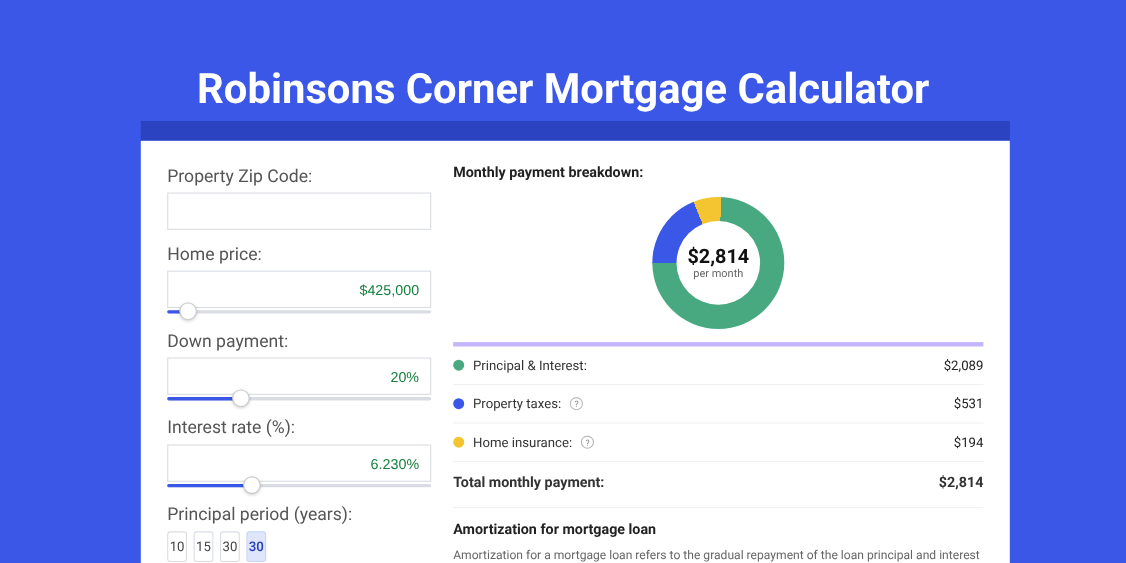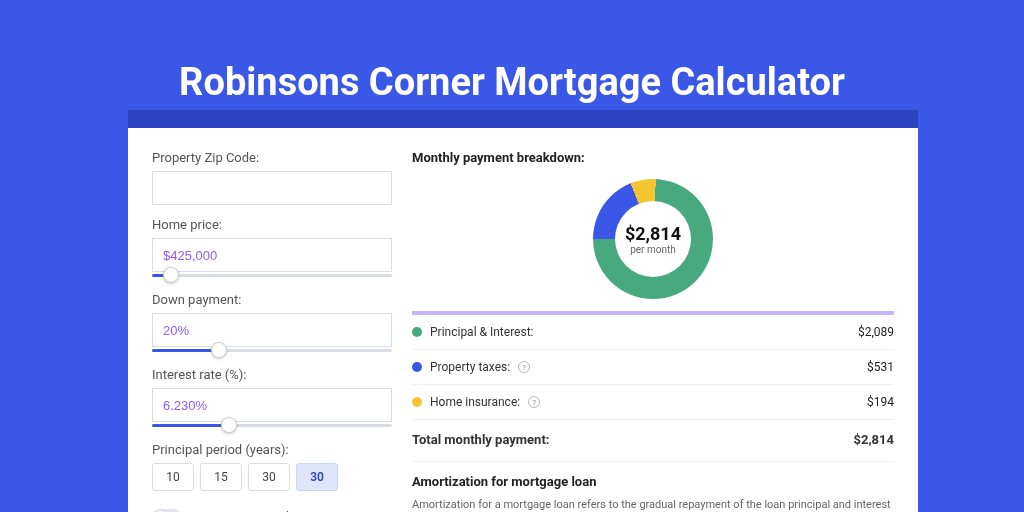--- a/index.html
+++ b/index.html
@@ -21,42 +21,43 @@
   .card {
     position:absolute; left:128px; top:128px;
     width:790px;
     background:#fff;
     display:flex;
     gap:20px;
     padding:22px 24px 40px 24px;
     font-size:13px; color:#333;
   }
   .left { width:240px; }
-  .label { font-size:13px; color:#555; margin-bottom:6px; margin-top:12px; }
+  .label { font-size:16px; color:#555; margin-bottom:6px; margin-top:12px; }
   .input {
     width:100%; height:34px;
     border:1px solid #d9dde3; border-radius:0;
-    padding:0 10px; font-size:13px; color:#8b5cf6;
+    padding:0 10px; font-size:13px; color:#15803d;
     background:#fff;
+    text-align:right;
   }
   .row2 { display:flex; gap:10px; }
   .row2 .input:first-child { flex:1.2; }
   .row2 .input:last-child { width:54px; }
   .slider { position:relative; height:10px; margin-top:-2px; margin-bottom:2px;}
   .slider .track { position:absolute; left:0; right:0; top:4px; height:3px; background:#d9dde3; border-radius:2px;}
   .slider .fill { position:absolute; left:0; top:4px; height:3px; background:#3a57e8; border-radius:2px;}
   .slider .thumb {
     position:absolute; top:-3px;
     width:16px; height:16px; border-radius:50%;
     background:#fff; border:1px solid #ccc;
     box-shadow:0 1px 3px rgba(0,0,0,.2);
   }
   .periods { display:flex; gap:6px; margin-top:4px;}
   .periods .p {
-    width:42px; height:28px; border:1px solid #d9dde3; border-radius:3px;
+    width:18px; height:28px; border:1px solid #d9dde3; border-radius:3px;
     display:flex; align-items:center; justify-content:center;
     font-size:12px; color:#444; cursor:pointer; background:#fff;
   }
   .periods .p.sel { background:#dfe6fb; color:#2b43c1; border-color:#c9d4f7; font-weight:600;}
   .vet { display:flex; align-items:center; gap:8px; margin-top:18px; font-size:12px; color:#555;}
   .toggle {
     width:30px; height:16px; border-radius:10px; background:#e4e6eb; position:relative;
   }
   .toggle::after {
     content:""; position:absolute; left:2px; top:2px;

